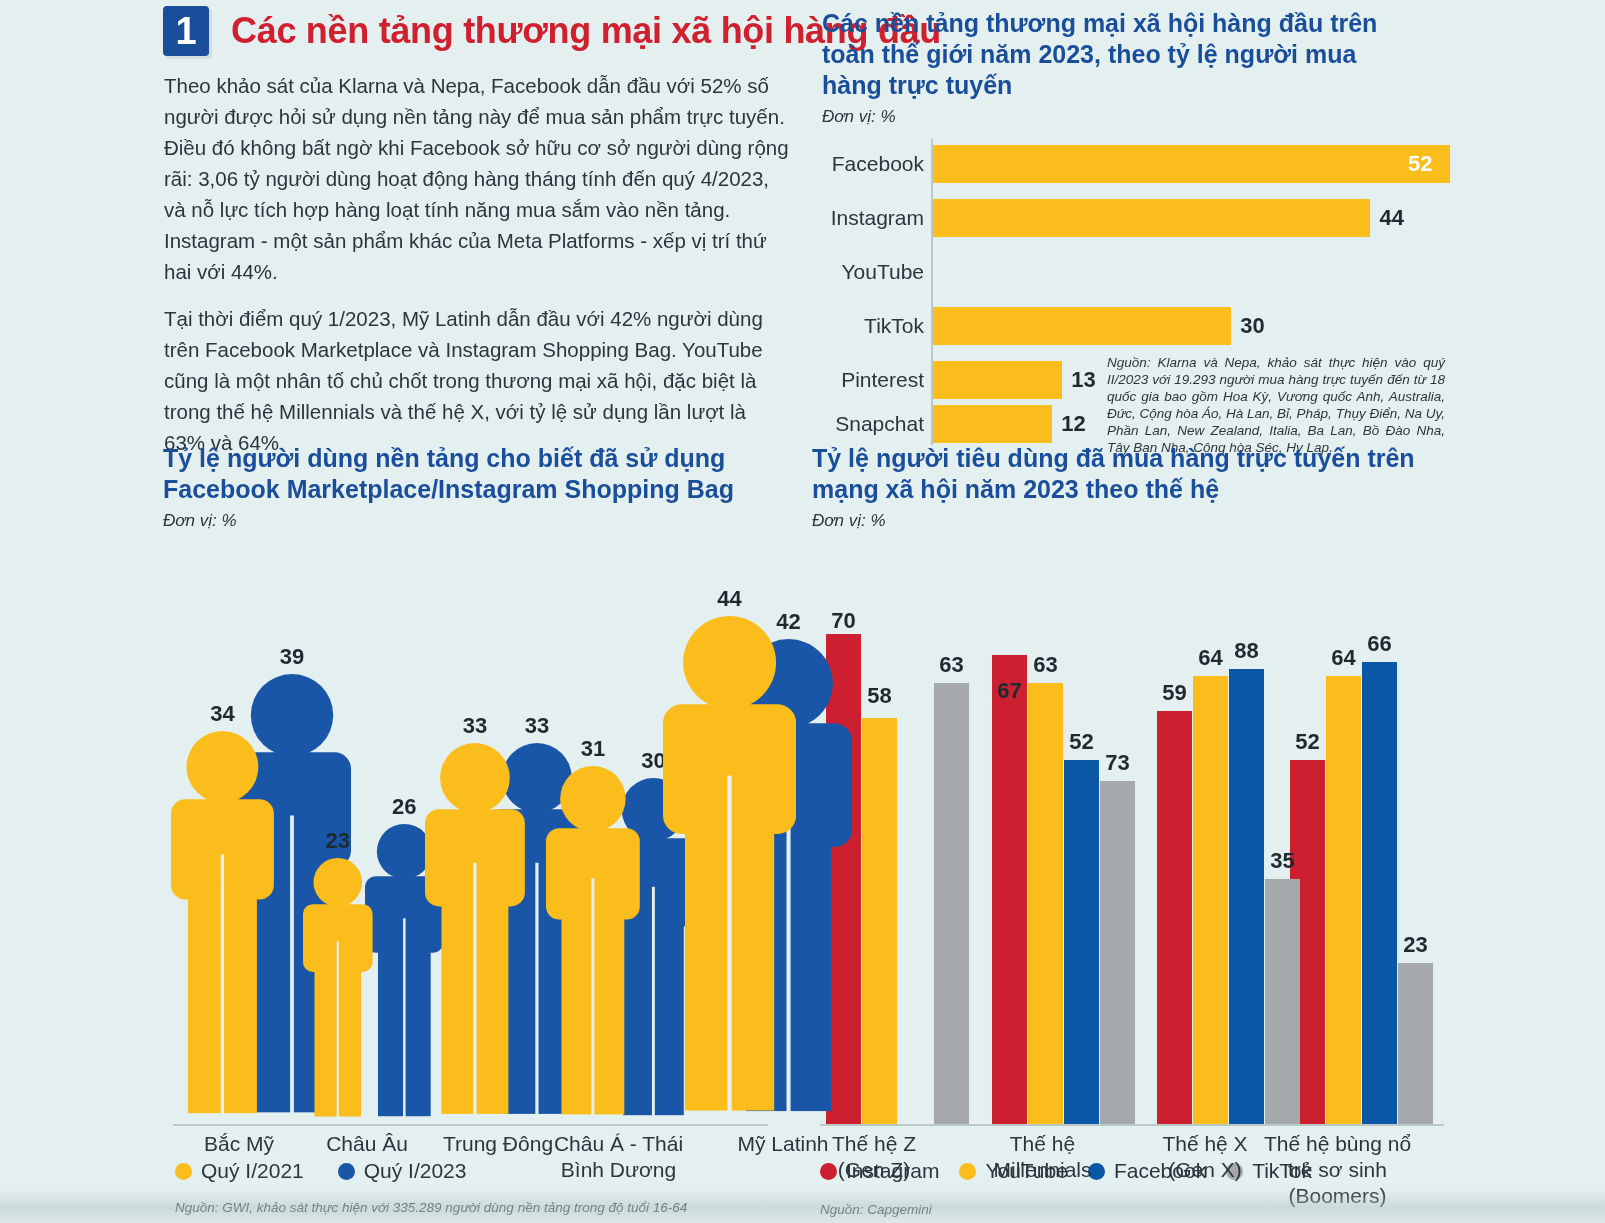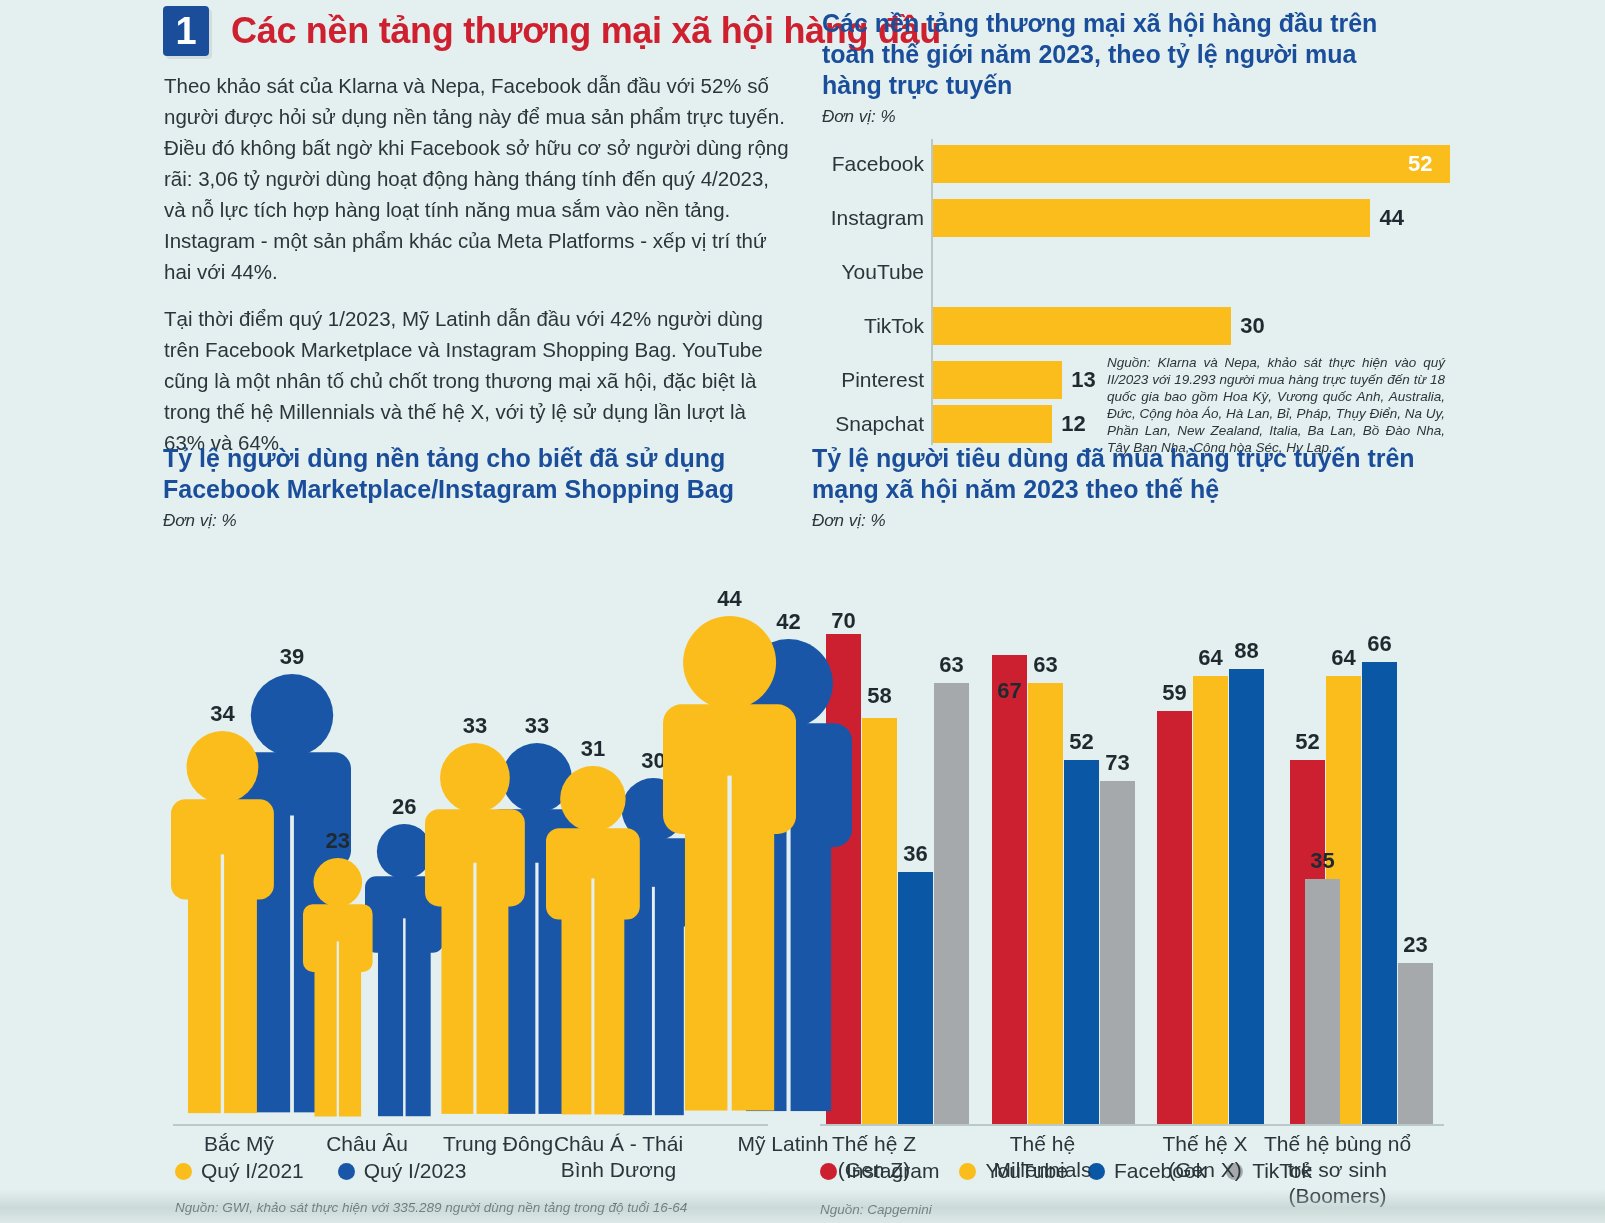--- a/index.html
+++ b/index.html
@@ -318,45 +318,41 @@
           <div class="num" style="top: -31px;">63</div>
         </div>
         <div class="vbar" style="left: 381px; height: 448px; bottom: -43px;">
           <div class="fill" style="height: 448px; background: rgb(251, 189, 28);"></div>
           <div class="num" style="top: -31px;">64</div>
         </div>
         <div class="vbar" style="left: 514px; height: 448px; bottom: -43px;">
           <div class="fill" style="height: 448px; background: rgb(251, 189, 28);"></div>
           <div class="num" style="top: -31px;">64</div>
         </div>
-        <div class="vbar" style="left: 86px; height: 252px; bottom: -43px;">
-          <div class="fill" style="height: 252px; background: rgb(10, 87, 166);"></div>
-          <div class="num" style="top: -31px;">36</div>
-        </div>
         <div class="vbar" style="left: 252px; height: 364px; bottom: -43px;">
           <div class="fill" style="height: 364px; background: rgb(10, 87, 166);"></div>
           <div class="num" style="top: -31px;">52</div>
         </div>
         <div class="vbar" style="left: 417px; height: 455px; bottom: -43px;">
           <div class="fill" style="height: 455px; background: rgb(10, 87, 166);"></div>
           <div class="num" style="top: -31px;">88</div>
         </div>
         <div class="vbar" style="left: 550px; height: 462px; bottom: -43px;">
           <div class="fill" style="height: 462px; background: rgb(10, 87, 166);"></div>
           <div class="num" style="top: -31px;">66</div>
         </div>
         <div class="vbar" style="left: 122px; height: 441px; bottom: -43px;">
           <div class="fill" style="height: 441px; background: rgb(165, 169, 172);"></div>
           <div class="num" style="top: -31px;">63</div>
         </div>
         <div class="vbar" style="left: 288px; height: 343px; bottom: -43px;">
           <div class="fill" style="height: 343px; background: rgb(165, 169, 172);"></div>
           <div class="num" style="top: -31px;">73</div>
         </div>
-        <div class="vbar" style="left: 453px; height: 245px; bottom: -43px; margin-left: 40px;">
+        <div class="vbar" style="left: 453px; height: 245px; bottom: -43px;">
           <div class="fill" style="height: 245px; background: rgb(165, 169, 172);"></div>
           <div class="num" style="top: -31px;">35</div>
         </div>
         <div class="vbar" style="left: 586px; height: 161px; bottom: -43px;">
           <div class="fill" style="height: 161px; background: rgb(165, 169, 172);"></div>
           <div class="num" style="top: -31px;">23</div>
         </div>
       </div>
     <div class="legend" id="vbar-legend" style="margin-top:78px;margin-left:8px;gap:20px;">
         <div class="item">

